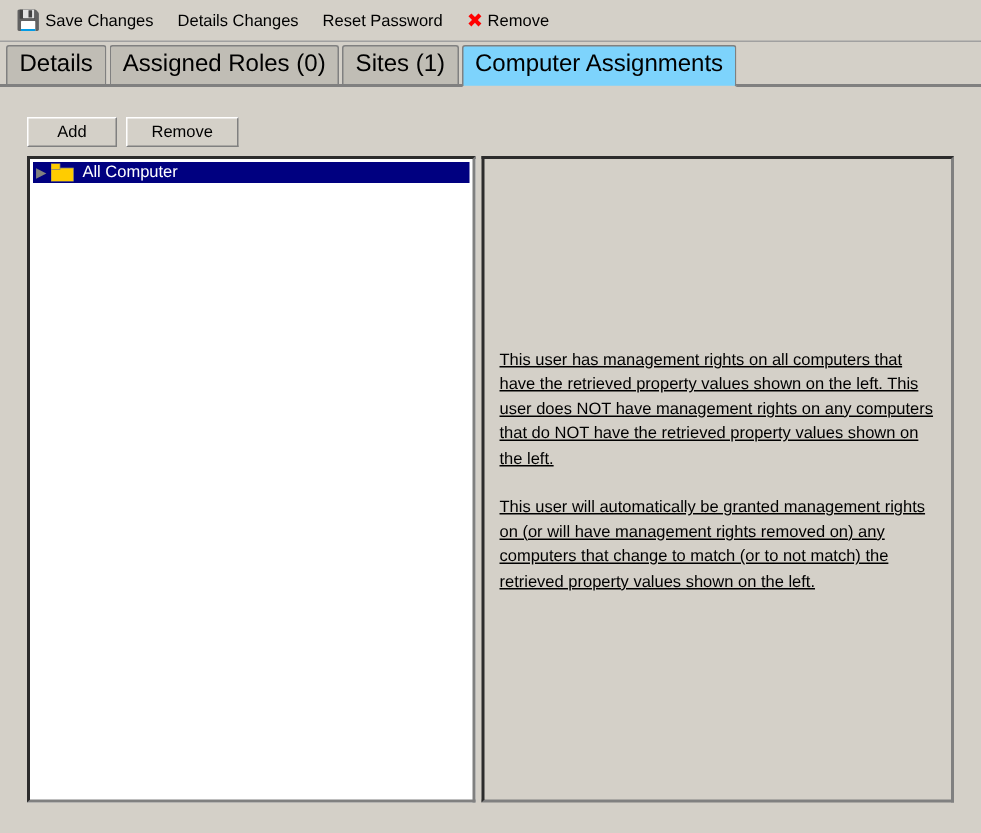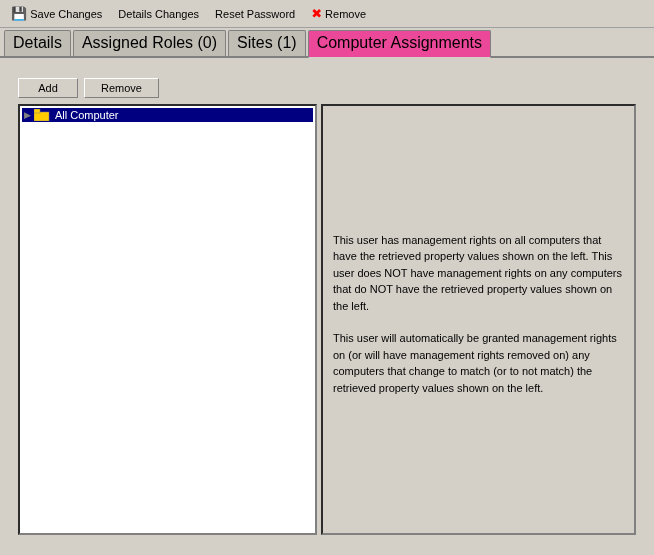--- a/index.html
+++ b/index.html
@@ -51,21 +51,21 @@
       border-bottom: none;
       cursor: pointer;
       font-size: 16px;
       font-family: inherit;
       margin-right: 2px;
       border-radius: 2px 2px 0 0;
       white-space: nowrap;
       color: #000;
     }
     .tab.active {
-      background: #ec4899;
+      background: #7dd3fc;
       border-bottom: 1px solid #d4d0c8;
       font-weight: normal;
       z-index: 1;
       margin-bottom: -2px;
       padding-bottom: 5px;
     }
 
     
     .main-content {
       display: flex;
@@ -128,20 +128,21 @@
     
     .right-panel {
       flex: 1;
       background: #d4d0c8;
       border: 2px inset #808080;
       overflow-y: auto;
       padding: 10px;
       display: flex;
       flex-direction: column;
       justify-content: center;
+      text-decoration: underline;
     }
     .right-panel p {
       font-size: 11px;
       line-height: 1.5;
       color: #000;
       margin-bottom: 16px;
     }
     .right-panel p:last-child {
       margin-bottom: 11px;
     }

